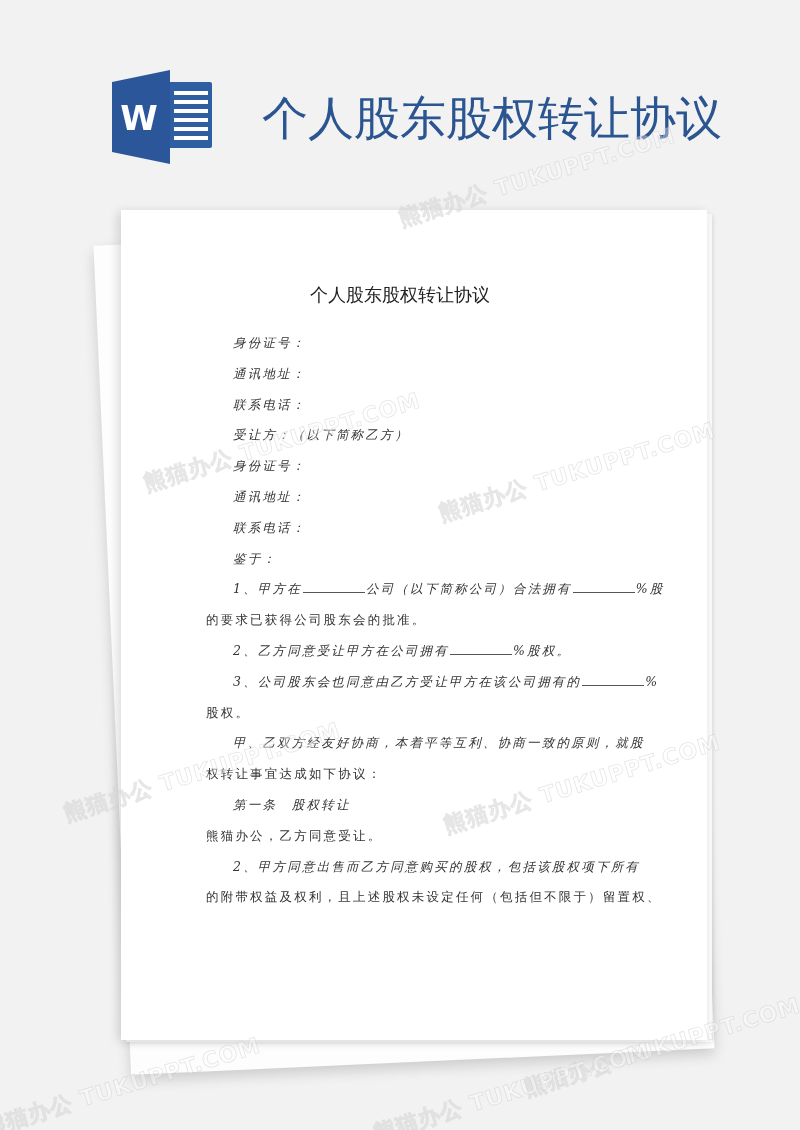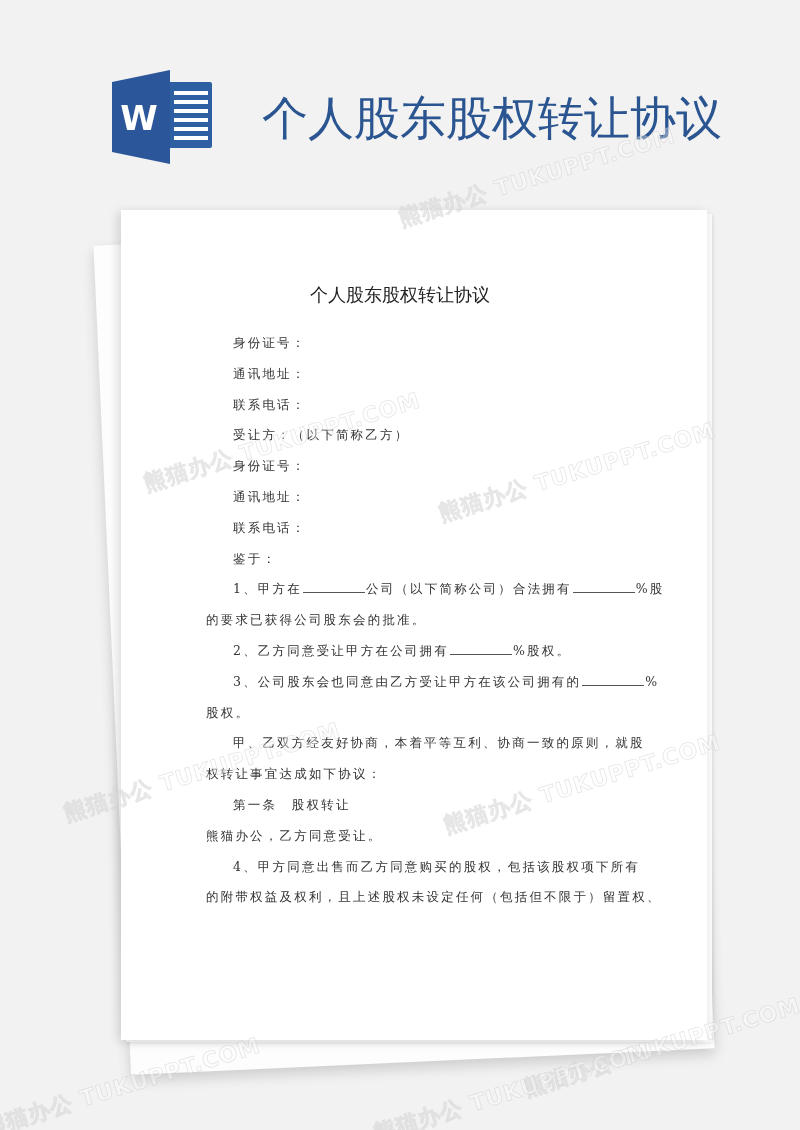--- a/index.html
+++ b/index.html
@@ -43,21 +43,21 @@
     font-size: 18px; line-height: 26px; color: #222;
   }
   .doc-body {
     position: absolute; left: 206px; top: 328px; width: 432px;
     font-family: "DejaVu Serif", serif;
     font-size: 12.5px; color: #333; letter-spacing: 2.2px;
   }
   .line {
     height: 30.8px; line-height: 30.8px; white-space: nowrap; overflow: visible;
   }
-  .indent { padding-left: 27px; }
+  .indent { padding-left: 27px; font-style: italic; }
   .blank {
     display: inline-block; width: 62px; border-bottom: 1px solid #555;
     height: 12px; vertical-align: baseline; margin: 0 1px;
   }
   .watermark {
     position: absolute; white-space: nowrap;
     font-family: "DejaVu Sans", sans-serif; font-weight: bold;
     font-size: 22px; letter-spacing: 1px;
     color: rgba(255,255,255,0.35);
     -webkit-text-stroke: 0.8px rgba(200,200,200,0.45);
@@ -100,21 +100,21 @@
     <div class="line indent">鉴于：</div>
     <div class="line indent"><span>1、甲方在</span><span class="blank"></span><span>公司（以下简称公司）合法拥有</span><span class="blank"></span><span>%股</span></div>
     <div class="line">的要求已获得公司股东会的批准。</div>
     <div class="line indent"><span>2、乙方同意受让甲方在公司拥有</span><span class="blank"></span><span>%股权。</span></div>
     <div class="line indent"><span>3、公司股东会也同意由乙方受让甲方在该公司拥有的</span><span class="blank"></span><span>%</span></div>
     <div class="line">股权。</div>
     <div class="line indent">甲、乙双方经友好协商，本着平等互利、协商一致的原则，就股</div>
     <div class="line">权转让事宜达成如下协议：</div>
     <div class="line indent">第一条　股权转让</div>
     <div class="line">熊猫办公，乙方同意受让。</div>
-    <div class="line indent">4、甲方同意出售而乙方同意购买的股权，包括该股权项下所有</div>
+    <div class="line indent">2、甲方同意出售而乙方同意购买的股权，包括该股权项下所有</div>
     <div class="line">的附带权益及权利，且上述股权未设定任何（包括但不限于）留置权、</div>
   </div>
 
 <div id="watermarks">
     <div class="watermark" style="left: 395px; top: 205px;">熊猫办公 TUKUPPT.COM</div>
     <div class="watermark" style="left: 140px; top: 470px;">熊猫办公 TUKUPPT.COM</div>
     <div class="watermark" style="left: 435px; top: 500px;">熊猫办公 TUKUPPT.COM</div>
     <div class="watermark" style="left: 60px; top: 800px;">熊猫办公 TUKUPPT.COM</div>
     <div class="watermark" style="left: 440px; top: 812px;">熊猫办公 TUKUPPT.COM</div>
     <div class="watermark" style="left: 520px; top: 1075px;">熊猫办公 TUKUPPT.COM</div>

